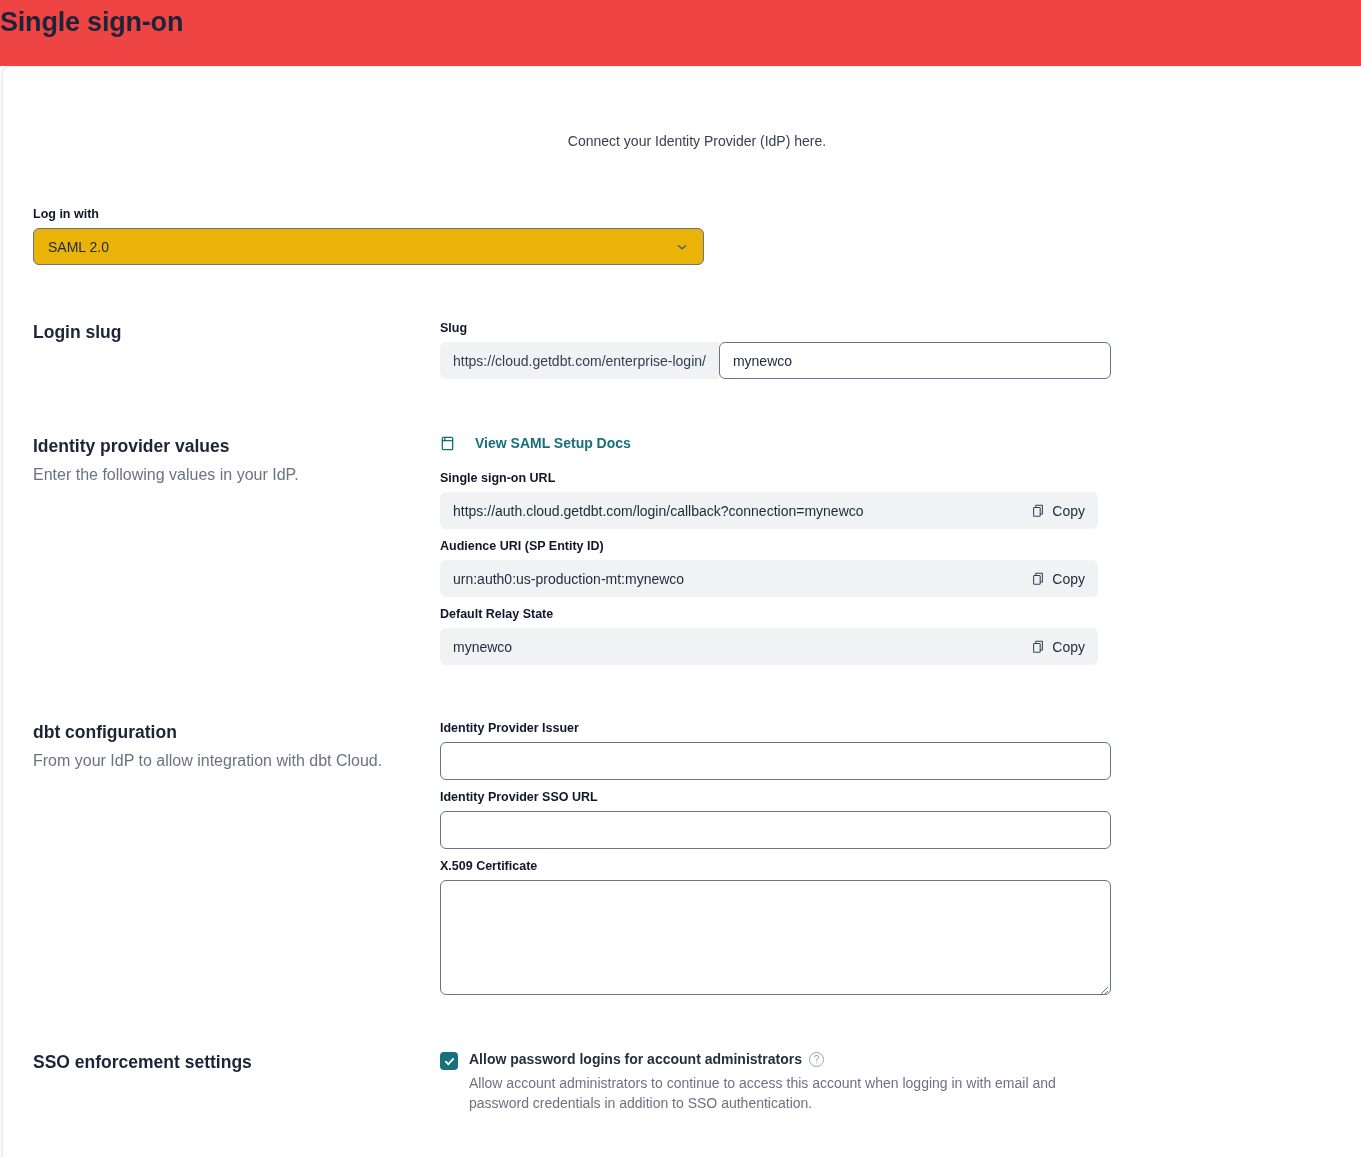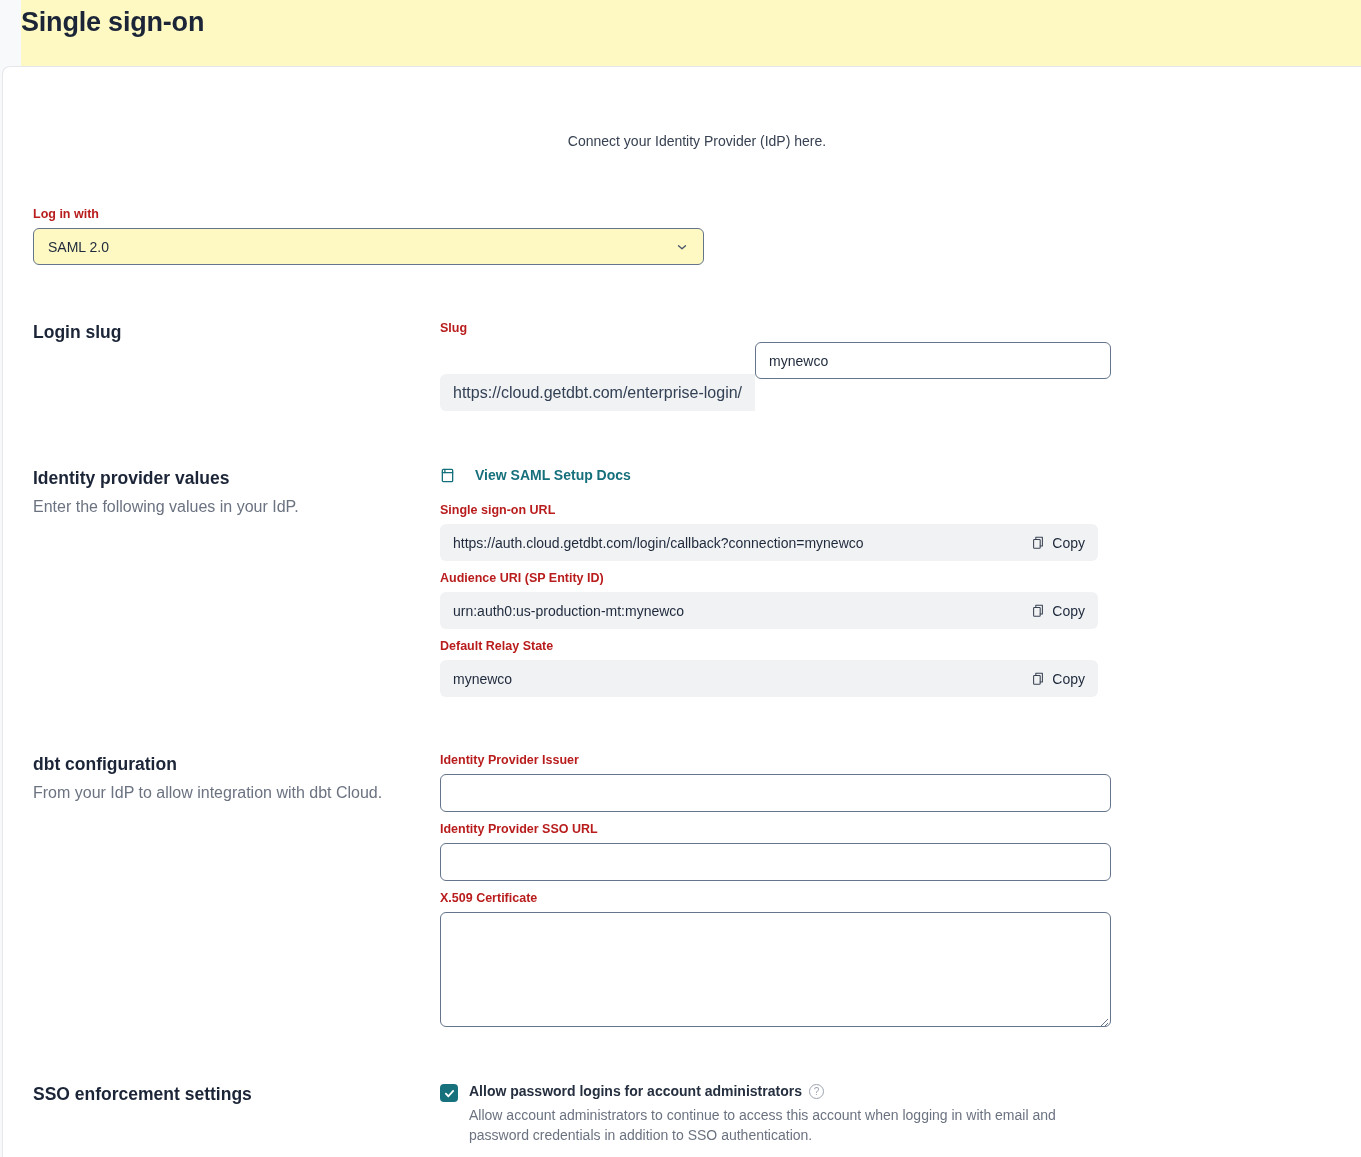--- a/index.html
+++ b/index.html
@@ -6,23 +6,22 @@
   html, body { width: 1361px; }
   body {
     font-family: "Liberation Sans", "DejaVu Sans", sans-serif;
     background: #f8f9fa;
     color: #1e293b;
     -webkit-font-smoothing: antialiased;
   }
   
   .page-header {
     height: 66px;
-    background: #fef9c3;
+    background: #ef4444;
     padding: 2px 0 0 0;
-    margin-left: 21px;
   }
   .page-title {
     font-size: 27px;
     font-weight: 700;
     color: #1b2537;
     letter-spacing: -0.2px;
     line-height: 40px;
   }
   
   .card {
@@ -55,54 +54,53 @@
   }
   .section-subtext {
     font-size: 16px;
     color: #6b7280;
     margin-top: 8px;
   }
   .field-label {
     display: block;
     font-size: 12.5px;
     font-weight: 700;
-    color: #b91c1c;
+    color: #0f172a;
     margin-bottom: 7px;
   }
   .field-block { margin-bottom: 10px; }
   .field-block:last-child { margin-bottom: 0; }
   
   .select-box {
     display: flex;
     align-items: center;
     justify-content: space-between;
     width: 671px;
     height: 37px;
     border: 1px solid #64748b;
     border-radius: 6px;
-    background: #fef9c3;
+    background: #eab308;
     padding: 0 14px;
     font-size: 14px;
     color: #1e293b;
     cursor: pointer;
   }
   .chevron-svg { width: 14px; height: 14px; stroke: #475569; }
   
   .slug-row { display: flex; width: 671px; }
   .slug-prefix {
     display: flex;
     align-items: center;
     background: #f1f2f4;
     border-radius: 6px 0 0 6px;
     padding: 0 13px;
     height: 37px;
-    font-size: 16px;
+    font-size: 14px;
     color: #334155;
     white-space: nowrap;
-    margin-top: 32px;
   }
   .slug-input {
     flex: 1;
     height: 37px;
     border: 1px solid #64748b;
     border-radius: 6px;
     padding: 0 13px;
     font-size: 14px;
     color: #1e293b;
     font-family: inherit;

